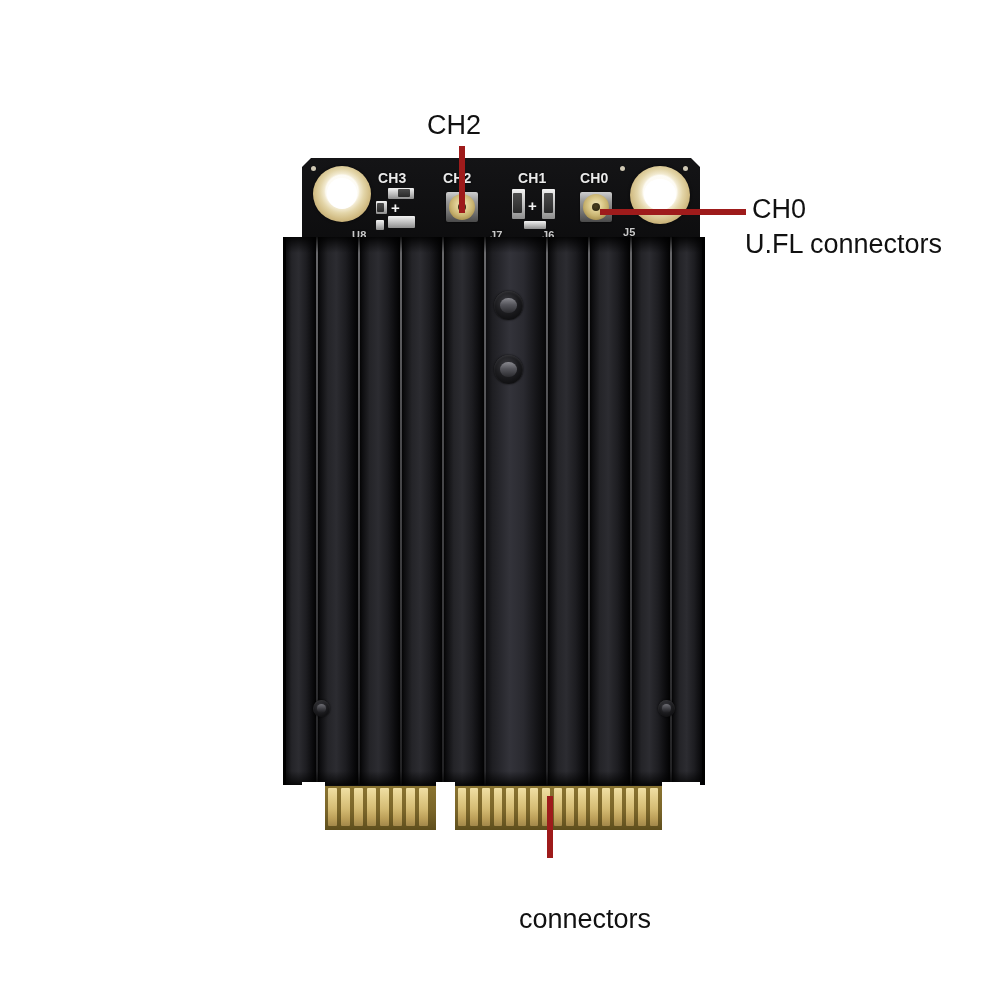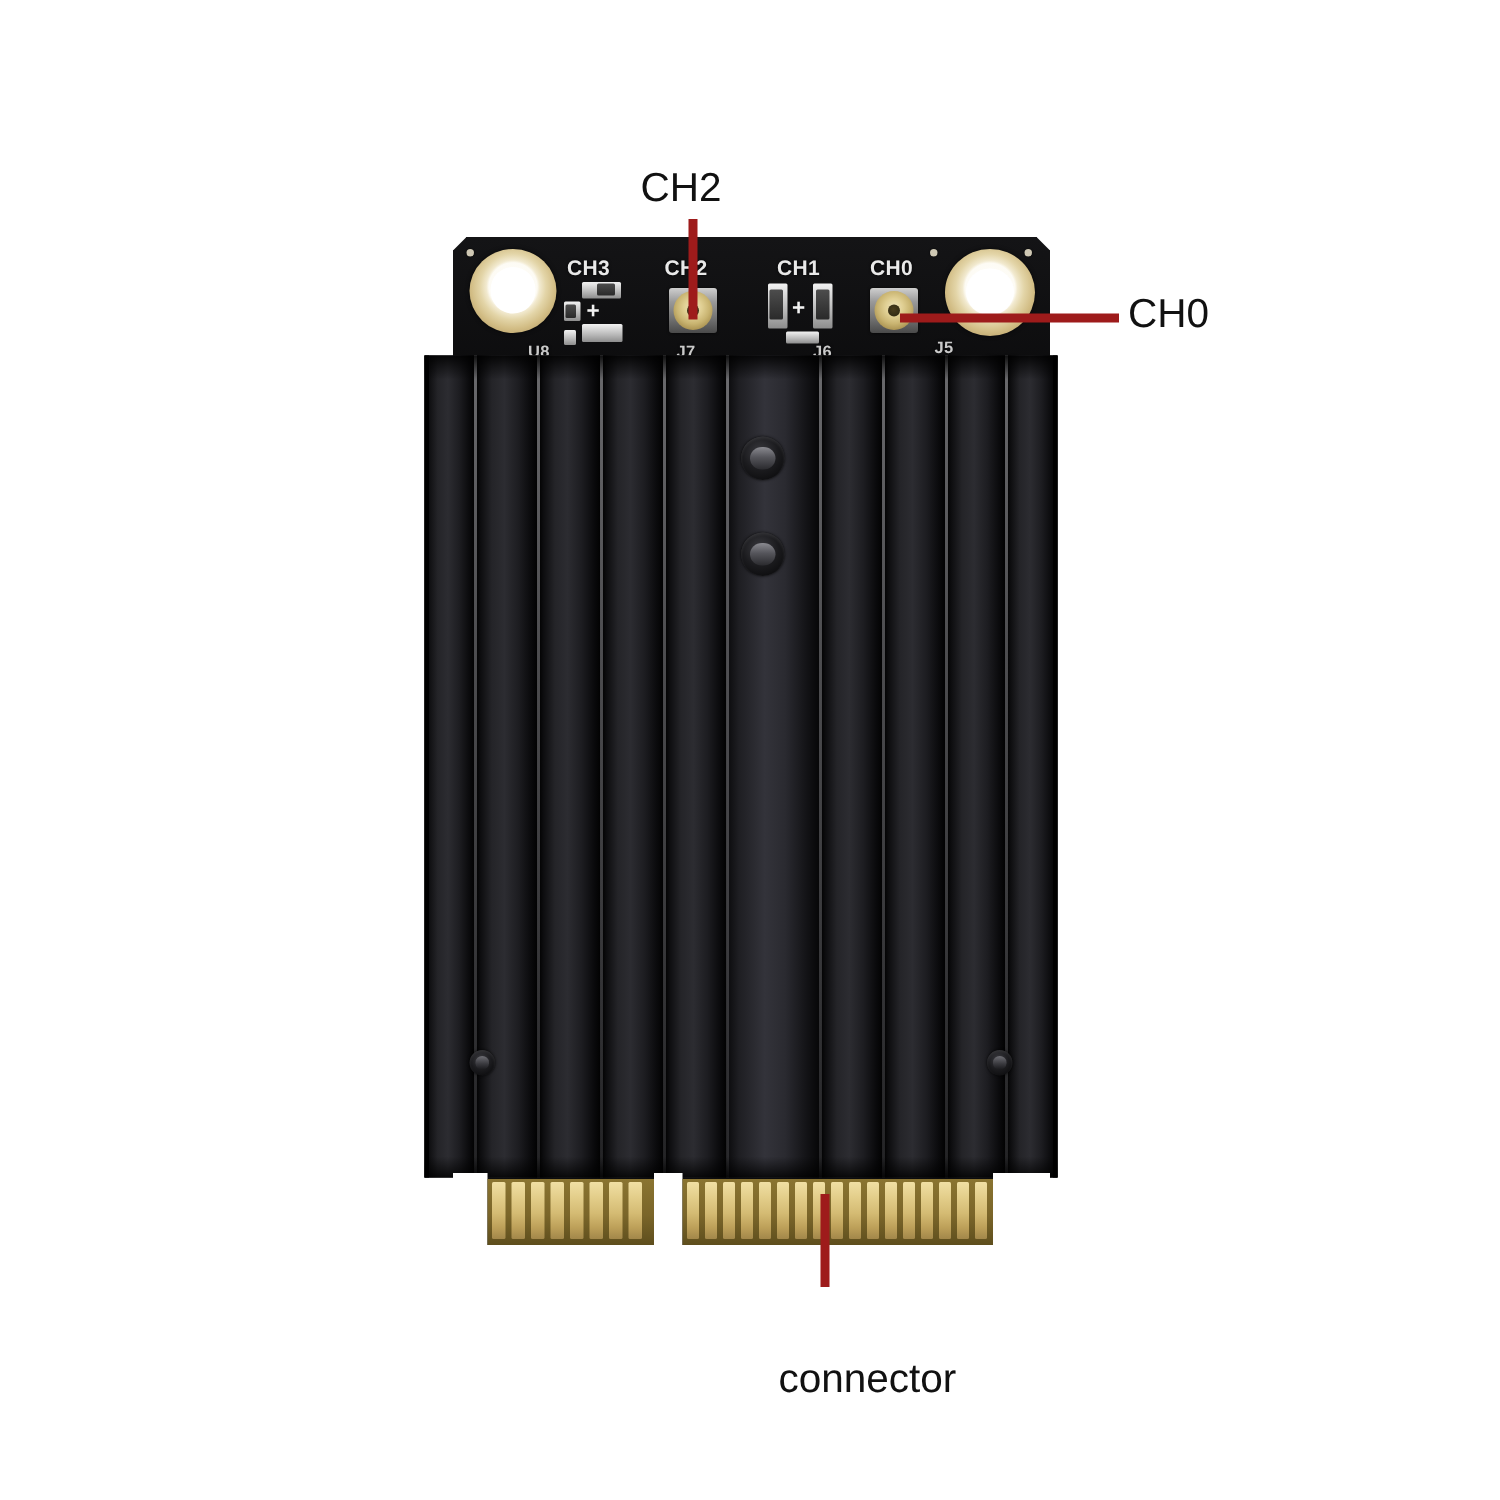--- a/index.html
+++ b/index.html
@@ -252,21 +252,21 @@
 
   <div class="mount-hole" style="left:313px; top:166px; width:58px; height:56px;"></div>
   <div class="mount-hole" style="left:630px; top:166px; width:60px; height:58px;"></div>
 
   <div class="silk ch" style="left:378px; top:170px;">CH3</div>
   <div class="silk ch" style="left:443px; top:170px;">CH2</div>
   <div class="silk ch" style="left:518px; top:170px;">CH1</div>
   <div class="silk ch" style="left:580px; top:170px;">CH0</div>
 
   <div class="silk ref" style="left:352px; top:229px;">U8</div>
-  <div class="silk ref" style="left:451px; top:229px;">J7</div>
+  <div class="silk ref" style="left:490px; top:229px;">J7</div>
   <div class="silk ref" style="left:542px; top:229px;">J6</div>
   <div class="silk ref" style="left:623px; top:226px;">J5</div>
   <div class="silk ref" style="left:657px; top:236px;">SH2</div>
 
   <div class="smd-cluster" style="left:374px; top:188px;">
     <div class="smd" style="left:14px; top:0px; width:26px; height:11px;"></div>
     <div class="smd dark" style="left:24px; top:1px; width:12px; height:8px;"></div>
     <div class="smd" style="left:2px; top:13px; width:11px; height:13px;"></div>
     <div class="smd dark" style="left:3px; top:15px; width:7px; height:9px;"></div>
     <div class="plus" style="left:17px; top:12px;">+</div>
@@ -365,17 +365,18 @@
     <div class="finger" style="left:171px; width:8px; height:38px;"></div>
     <div class="finger" style="left:183px; width:8px; height:38px;"></div>
     <div class="finger" style="left:195px; width:8px; height:38px;"></div>
   </div>
 
   <div class="leader" style="left:459px; top:146px; width:6px; height:67px;"></div>
   <div class="callout" style="left:427px; top:109px;">CH2</div>
 
   <div class="leader" style="left:600px; top:209px; width:146px; height:6px;"></div>
   <div class="callout" style="left:752px; top:193px;">CH0</div>
+  <div class="callout" style="left:745px; top:228px;">U.FL connectors</div>
 
   <div class="leader" style="left:547px; top:796px; width:6px; height:62px;"></div>
-  <div class="callout center" style="left:519px; top:903px;">connector</div>
+  <div class="callout center" style="left:519px; top:903px;">connectors</div>
 
 </div>
 
 </body></html>

